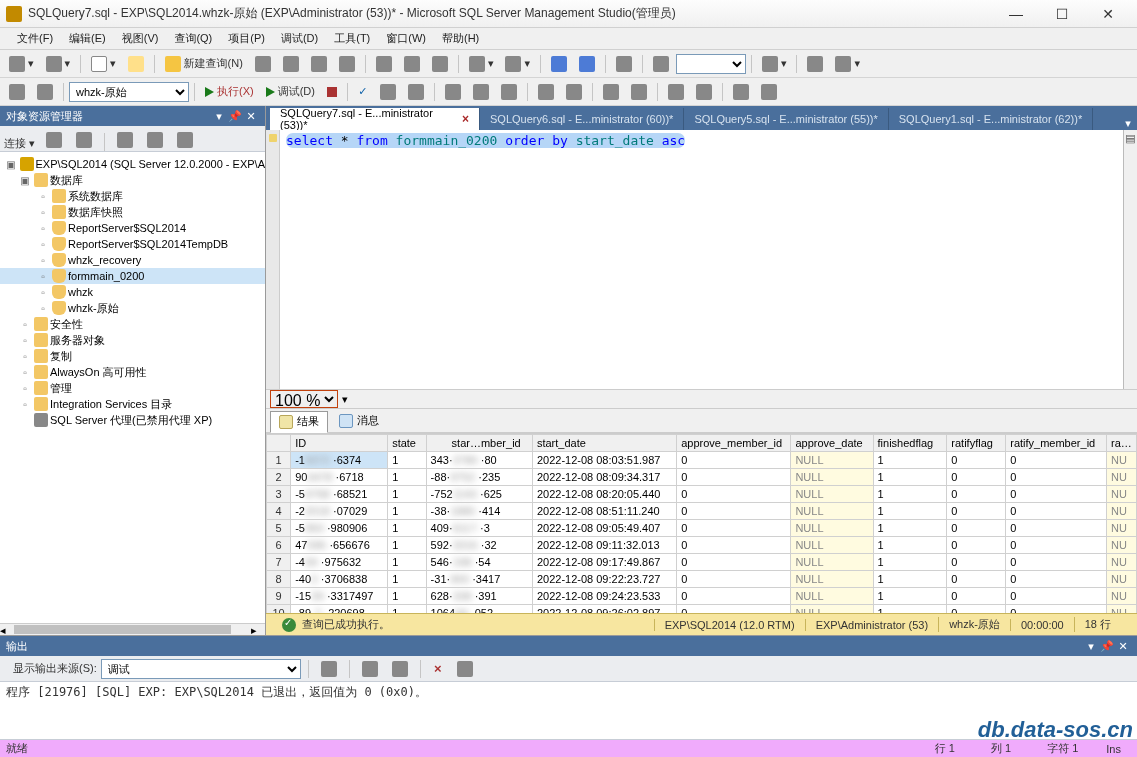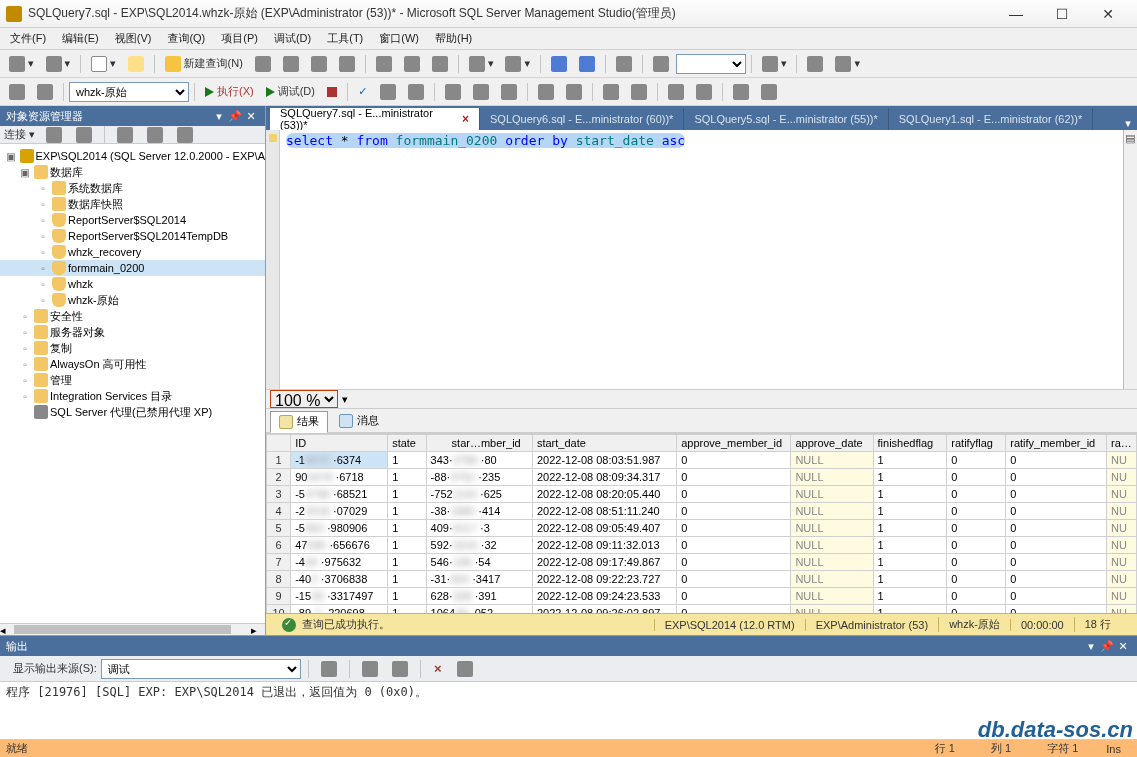--- a/index.html
+++ b/index.html
@@ -3,41 +3,41 @@
 <meta charset="utf-8">
 <style>
 * { margin:0; padding:0; box-sizing:border-box; }
 body { font-family:"Microsoft YaHei","Segoe UI",Tahoma,sans-serif; font-size:11px; background:#fff; overflow:hidden; }
 
 .titlebar { height:28px; background:linear-gradient(#fdfdfd,#f0f0f0); border-bottom:1px solid #d0d0d0; display:flex; align-items:center; padding:0 6px; }
 .titlebar .icn { width:16px;height:16px;background:#c28a00;margin-right:6px;border-radius:2px;position:relative; }
 .title-text { flex:1; color:#333; font-size:12px; }
 .winbtn { width:46px;height:28px;display:flex;align-items:center;justify-content:center;color:#333;font-size:14px; }
 
-.menubar { height:22px; display:flex; align-items:stretch; background:#f0f0f0; border-bottom:1px solid #d0d0d0; padding:0 2px; }
+.menubar { height:22px; display:flex; align-items:stretch; background:#f0f0f0; border-bottom:1px solid #d0d0d0; padding:0 9px; }
 .menubar .mi { padding:0 8px; display:flex; align-items:center; color:#222; cursor:default; }
 
 .toolbar { height:28px; display:flex; align-items:center; background:#f0f0f0; border-bottom:1px solid #d4d4d4; padding:0 4px; gap:2px; }
 .tbtn { min-width:20px;height:22px;padding:0 4px;display:inline-flex;align-items:center;justify-content:center;border:1px solid transparent;border-radius:2px;font-size:11px;color:#333;gap:3px; }
 .sep { width:1px;height:18px;background:#c5c5c5;margin:0 3px; }
 .combo { height:20px;font-size:11px;border:1px solid #7a9ab8;background:#fff;padding:0 2px;min-width:70px; }
 .tbicon { width:16px;height:16px;display:inline-block;border-radius:2px; }
 .ic-new{background:#fff;border:1px solid #888;} .ic-open{background:#ffe08a;}
 .ic-save{background:#4d7bd6;} .ic-db{background:#f5c542;}
 .ic-play{width:0;height:0;border-left:9px solid #1a7a1a;border-top:5px solid transparent;border-bottom:5px solid transparent;}
 .ic-debug{width:0;height:0;border-left:9px solid #1a7a1a;border-top:5px solid transparent;border-bottom:5px solid transparent;}
 .ic-stop{width:10px;height:10px;background:#a33;} .ic-x{color:#a33;font-weight:bold;font-size:13px;}
 .ic-gen{background:#888;}
 
 .main { display:flex; height:calc(100vh - 28px - 22px - 28px - 28px - 104px - 18px); }
 
 .oe { width:266px; display:flex; flex-direction:column; background:#fff; border-right:1px solid #9a9a9a; }
 .oe-header { height:20px; background:#4a6f9c; color:#fff; display:flex; align-items:center; padding:0 6px; font-size:11px; }
 .oe-header .spacer{flex:1;} .oe-header .hbtn{width:16px;text-align:center;color:#fff;cursor:default;}
-.oe-tb { height:18px; background:#ebedf0; border-bottom:1px solid #c7cdd6; display:flex; align-items:center; padding:0 4px; gap:4px; }
+.oe-tb { height:26px; background:#ebedf0; border-bottom:1px solid #c7cdd6; display:flex; align-items:flex-end; padding:0 4px; gap:4px; }
 .oe-tb .lbl{font-size:11px;color:#333;padding-right:2px;}
 .tree { flex:1; overflow:auto; padding:4px 0; background:#fff;}
 .treeline { display:flex; align-items:center; height:16px; padding-left:4px; white-space:nowrap; }
 .tw { width:14px; text-align:center; color:#666; font-size:10px; cursor:default; }
 .ticon{width:14px;height:14px;margin:0 2px;border-radius:2px;}
 .ic-server{background:#d6a300;} .ic-folder{background:#f3c765;} .ic-cyl{background:#f3c765;border-radius:3px 3px 6px 6px;}
 .treeline.sel{background:#cde4f7;}
 .tree-scroll{height:12px;background:#f0f0f0;border-top:1px solid #ccc;display:flex;}
 .tree-scroll .thumb{background:#c0c0c0;}
 
@@ -80,21 +80,21 @@
 .qstatus .seg{padding:0 10px;border-left:1px solid #c8b45a;}
 .qstatus .spacer{flex:1;}
 
 .output{height:104px;display:flex;flex-direction:column;border-top:1px solid #9a9a9a;}
 .output .oh{height:20px;background:#4a6f9c;color:#fff;display:flex;align-items:center;padding:0 6px;}
 .output .oh .spacer{flex:1;} .output .oh .hbtn{width:16px;text-align:center;}
 .output .otb{height:26px;background:#ebedf0;border-bottom:1px solid #c7cdd6;display:flex;align-items:center;padding:0 13px;gap:4px;}
 .output .otb .lbl{color:#333;}
 .output .obody{flex:1;background:#fff;padding:2px 6px;font-family:"NSimSun",Consolas,monospace;font-size:12px;color:#333;overflow:auto;}
 
-.appstatus{height:18px;background:#fdba74;border-top:1px solid #c7cdd6;display:flex;align-items:center;padding:0 6px;font-size:11px;color:#333;position:relative;}
+.appstatus{height:18px;background:#f0abfc;border-top:1px solid #c7cdd6;display:flex;align-items:center;padding:0 6px;font-size:11px;color:#333;position:relative;}
 .appstatus .spacer{flex:1;}
 .watermark{position:absolute;right:4px;bottom:14px;font-size:22px;font-weight:bold;font-style:italic;color:#0a4e8c;opacity:.9;pointer-events:none;}
 .red{color:#a33;}
 </style>
 </head>
 <body>
 
 <div class="titlebar">
   <span class="icn"></span>
   <span class="title-text">SQLQuery7.sql - EXP\SQL2014.whzk-原始 (EXP\Administrator (53))* - Microsoft SQL Server Management Studio(管理员)</span>

